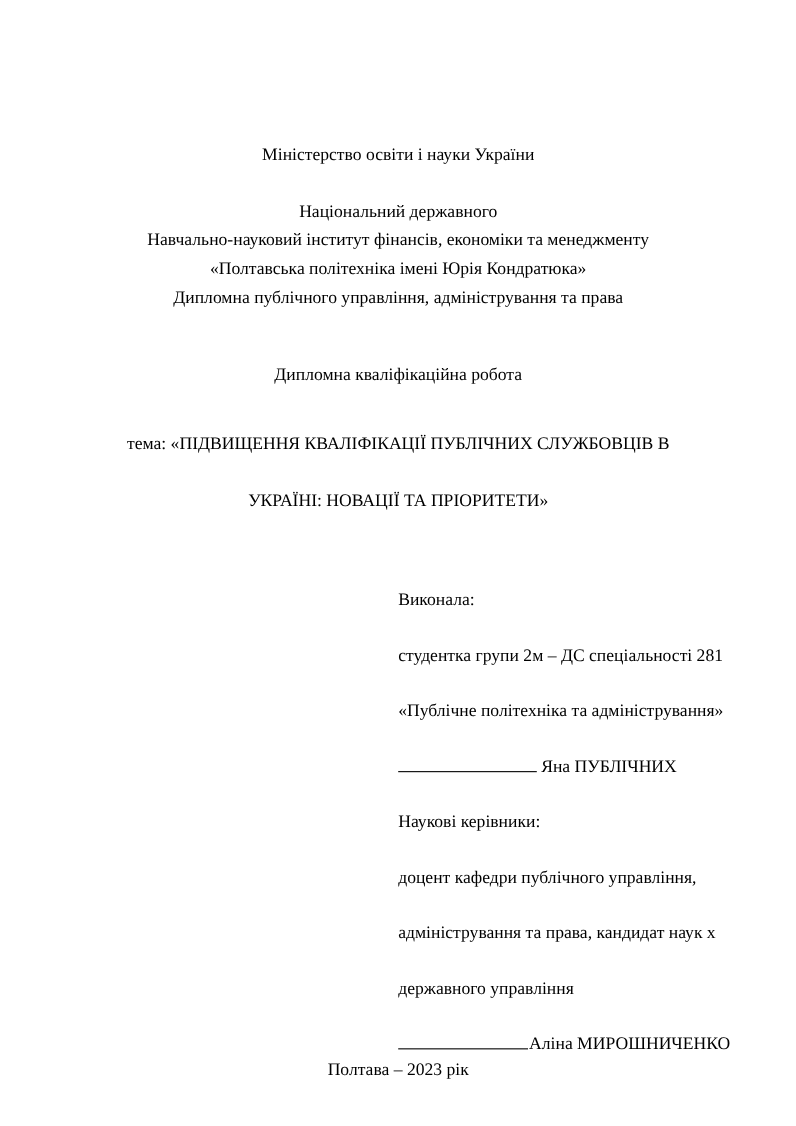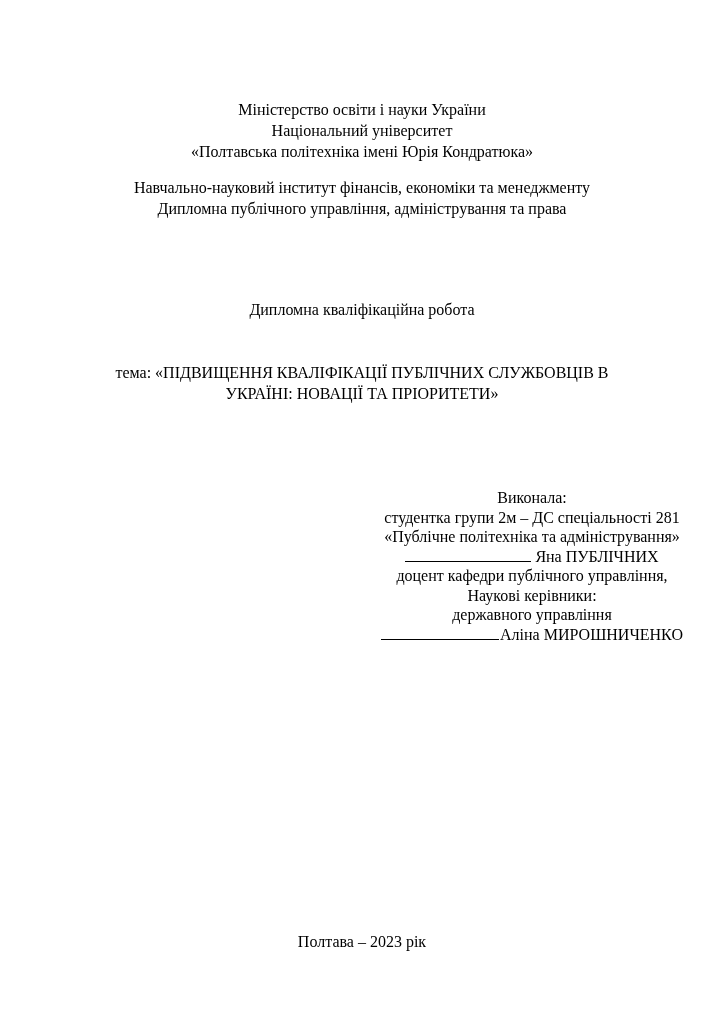--- a/index.html
+++ b/index.html
@@ -23,55 +23,55 @@
       height: 1024px;
       background: #ffffff;
     }
     .center-block {
       position: absolute;
       left: 0;
       width: 724px;
       text-align: center;
       line-height: 21px;
     }
-    .line { display: block; white-space: nowrap; }
+    .line { display: block; white-space: nowrap; margin-top: 31px; }
     .bold { font-weight: normal; }
 
     #header-block { top: 99px; }
     #institute-block { top: 177px; }
     #work-block { top: 299px; }
     #topic-block { top: 362px; line-height: 21px; }
 
     .signature-block {
       position: absolute;
       left: 362px;
-      top: 488px;
+      top: 505px;
       width: 340px;
       line-height: 19.5px;
-      text-align: center;
+      text-align: left;
     }
     .sig-line {
       display: inline-block;
       border-bottom: 1px solid #000;
       vertical-align: baseline;
       height: 12px;
     }
     #sig1 { width: 126px; margin-right: 4px; }
     #sig2 { width: 118px; margin-right: 1px; }
 
     #footer-block { top: 931px; }
   </style>
 </head>
 <body>
 
 <div class="page">
 
   <div class="center-block" id="header-block">
     <span class="line">Міністерство освіти і науки України</span>
-    <span class="line">Національний університет</span>
+    <span class="line">Національний державного</span>
     <span class="line">«Полтавська політехніка імені Юрія Кондратюка»</span>
   </div>
 
   <div class="center-block" id="institute-block">
     <span class="line">Навчально-науковий інститут фінансів, економіки та менеджменту</span>
     <span class="line">Дипломна публічного управління, адміністрування та права</span>
   </div>
 
   <div class="center-block" id="work-block">
     <span class="line bold">Дипломна кваліфікаційна робота</span>
@@ -80,22 +80,23 @@
   <div class="center-block" id="topic-block">
     <span class="line"><span>тема: </span><span class="bold">«ПІДВИЩЕННЯ КВАЛІФІКАЦІЇ ПУБЛІЧНИХ СЛУЖБОВЦІВ В</span></span>
     <span class="line bold">УКРАЇНІ: НОВАЦІЇ ТА ПРІОРИТЕТИ»</span>
   </div>
 
   <div class="signature-block">
     <span class="line bold">Виконала:</span>
     <span class="line">студентка групи 2м – ДС спеціальності 281</span>
     <span class="line">«Публічне політехніка та адміністрування»</span>
     <span class="line"><span class="sig-line" id="sig1"></span><span>Яна ПУБЛІЧНИХ</span></span>
+    <span class="line bold">Наукові керівники:</span>
     <span class="line">доцент кафедри публічного управління,</span>
-    <span class="line bold">Наукові керівники:</span>
+    <span class="line">адміністрування та права, кандидат наук х</span>
     <span class="line">державного управління</span>
     <span class="line"><span class="sig-line" id="sig2"></span><span>Аліна МИРОШНИЧЕНКО</span></span>
   </div>
 
   <div class="center-block" id="footer-block">
     <span class="line">Полтава – 2023 рік</span>
   </div>
 
 </div>
 

